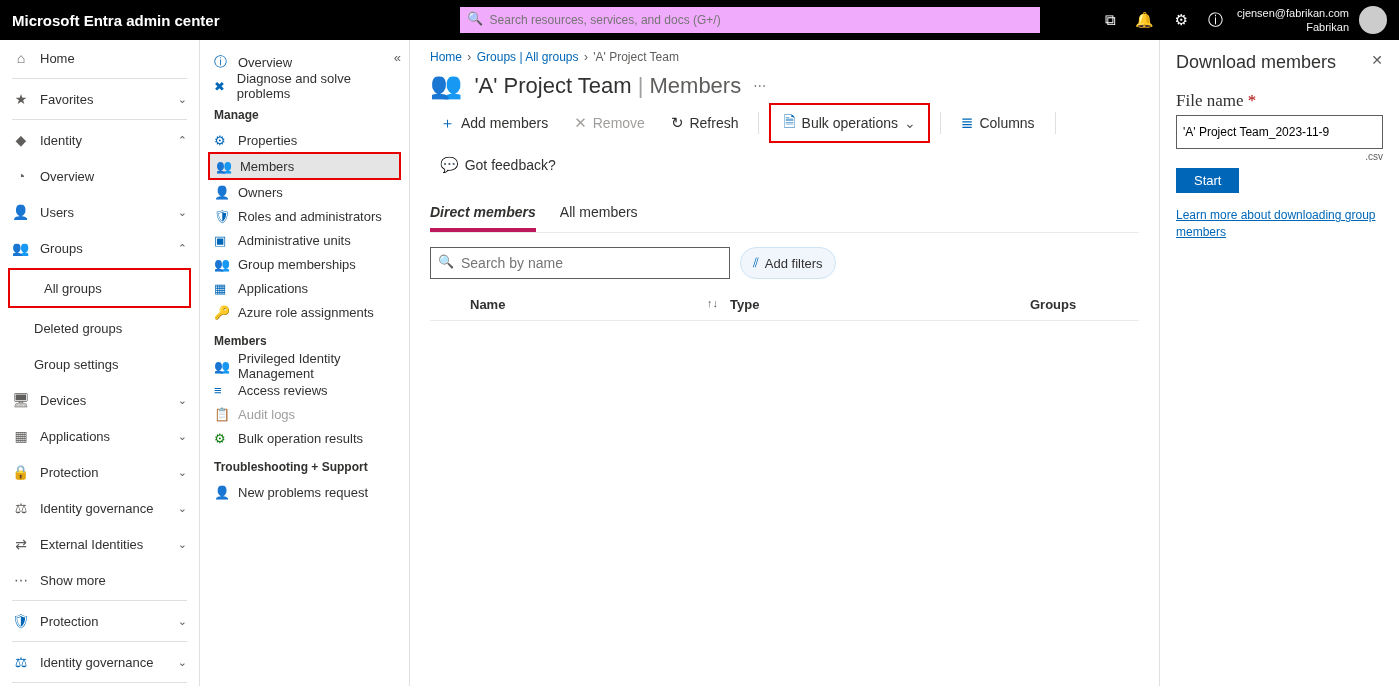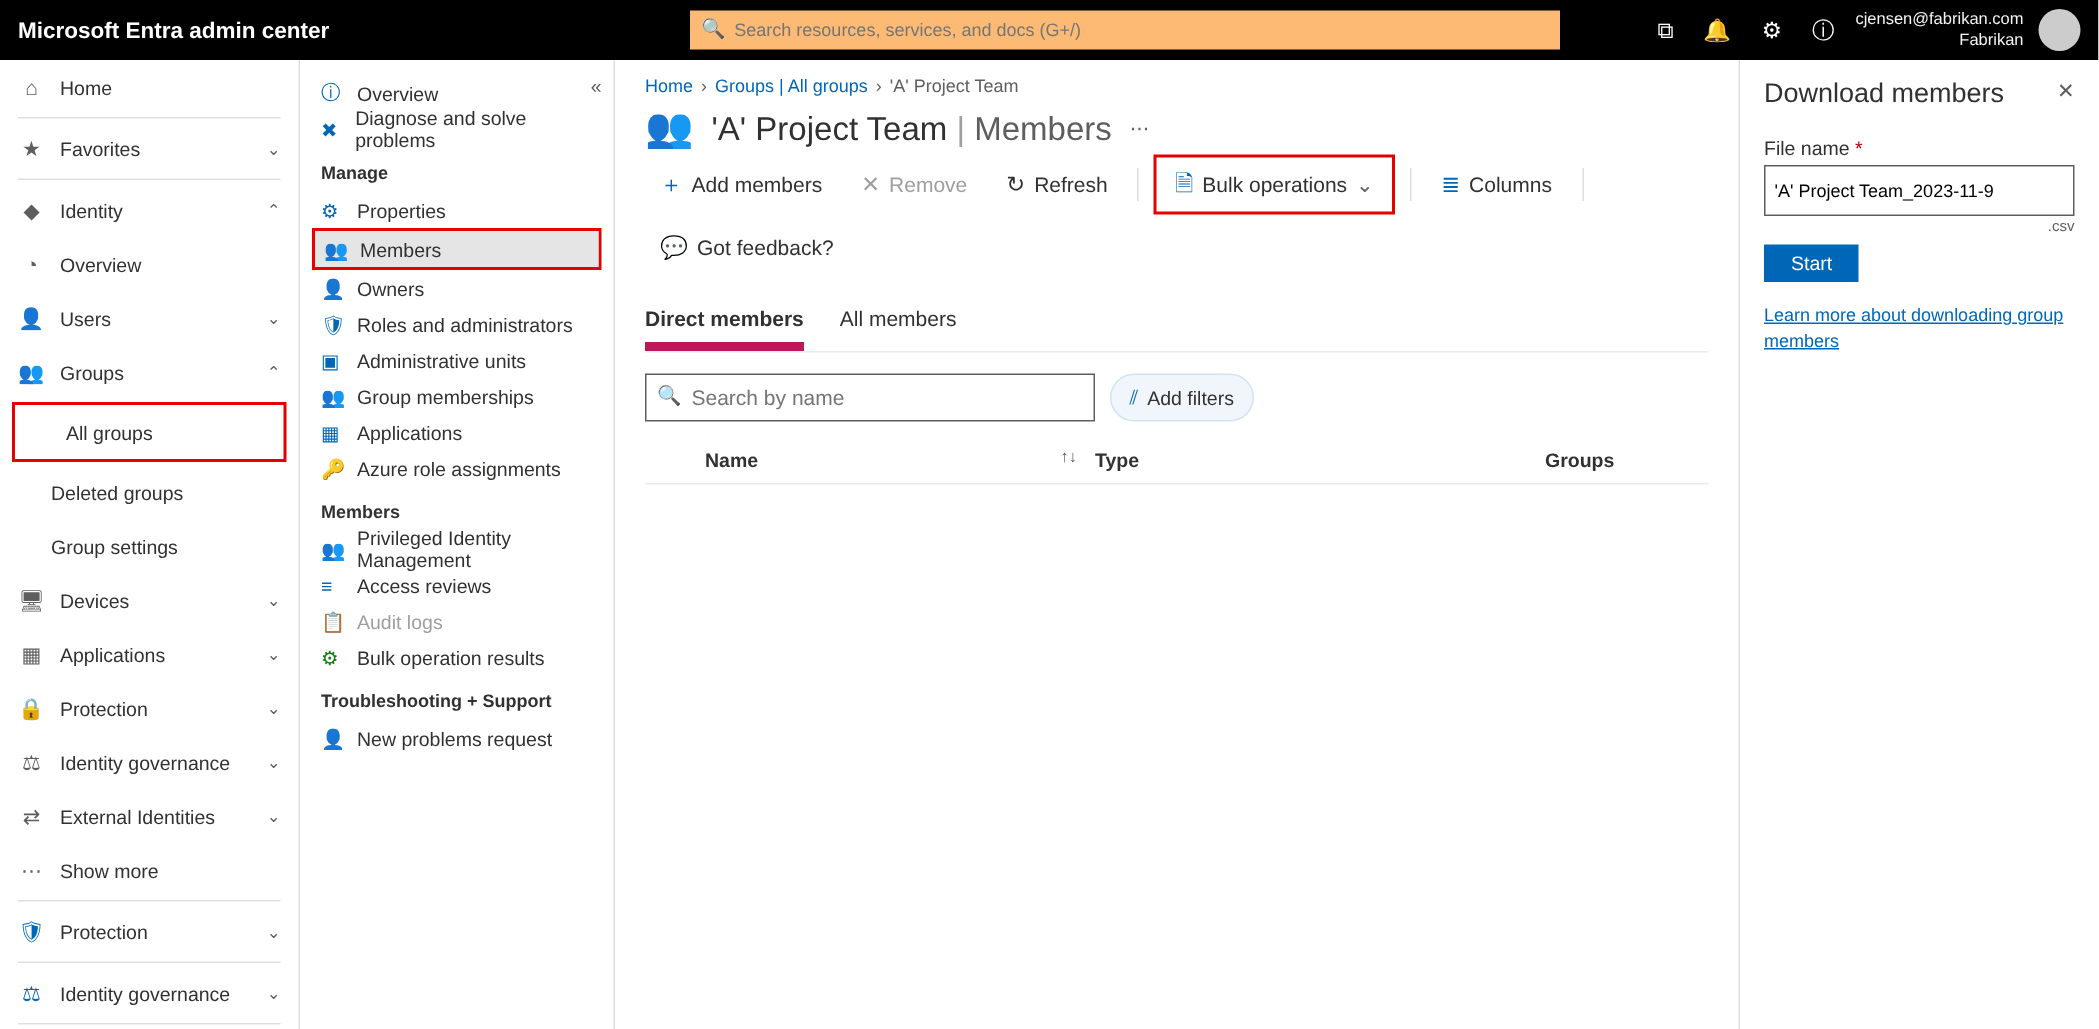--- a/index.html
+++ b/index.html
@@ -1,20 +1,20 @@
 <!DOCTYPE html>
 <html><head>
 <meta charset="utf-8">
 <style>
 * { box-sizing: border-box; margin: 0; padding: 0; }
 body { font-family: "Segoe UI", -apple-system, sans-serif; font-size: 13px; color: #323130; overflow: hidden; }
 .topbar { height: 40px; background: #000; color: #fff; display: flex; align-items: center; padding: 0 12px; }
 .topbar .brand { font-size: 15px; font-weight: 600; }
 .topbar .search { flex: 0 0 auto; margin-left: 240px; }
-.topbar .search input { width: 580px; height: 26px; background: #fdba74; border: none; padding: 0 10px 0 30px; font-size: 12px; color: #333; }
+.topbar .search input { width: 580px; height: 26px; background: #f0abfc; border: none; padding: 0 10px 0 30px; font-size: 12px; color: #333; }
 .srch-wrap { position: relative; }
 .srch-wrap .icon { position: absolute; left: 8px; top: 4px; color: #333; }
 .topbar .spacer { flex: 1; }
 .topbar .ticons { display: flex; gap: 20px; align-items: center; margin-right: 14px; color: #fff; }
 .topbar .ticons span { font-size: 15px; }
 .topbar .acct { text-align: right; font-size: 11px; line-height: 1.3; color: #f3f3f3; }
 .topbar .ava { width: 28px; height: 28px; border-radius: 50%; background: #ccc; margin-left: 10px; }
 .app { display: flex; height: calc(100vh - 40px); }
 .leftnav { width: 200px; border-right: 1px solid #e1dfdd; overflow-y: auto; position: relative; }
 .leftnav::-webkit-scrollbar { width: 8px; }
@@ -40,38 +40,38 @@
 .page-title h1 .sep { color: #a19f9d; }
 .page-sub { font-size: 11px; color: #605e5c; margin-left: 42px; margin-bottom: 14px; }
 .toolbar { display: flex; align-items: center; gap: 6px; border-bottom: 1px solid #fff; padding-bottom: 4px; margin-bottom: 10px; flex-wrap: wrap; }
 .toolbar .btn { display: flex; align-items: center; height: 32px; padding: 0 10px; cursor: pointer; font-size: 14px; color: #323130; }
 .toolbar .btn .bi { margin-right: 6px; font-size: 15px; }
 .toolbar .btn.blue .bi { color: #0067b8; }
 .toolbar .btn.dis { color: #a19f9d; }
 .toolbar .vsep { width: 1px; height: 22px; background: #e1dfdd; margin: 0 4px; }
 .tabs { display: flex; gap: 24px; border-bottom: 1px solid #edebe9; margin-bottom: 14px; }
 .tab { padding: 8px 0; font-size: 14px; cursor: pointer; color: #323130; }
-.tab.active { font-weight: 600; border-bottom: 6px solid #be185d; }
+.tab.active { font-weight: 600; border-bottom: 4px solid #be185d; font-style: italic; }
 .filter-row { display: flex; gap: 10px; align-items: center; margin-bottom: 10px; }
 .filter-row .sbox { position: relative; }
 .filter-row .sbox input { width: 300px; height: 32px; border: 1px solid #605e5c; padding: 0 10px 0 30px; font-size: 14px; }
 .filter-row .sbox .si { position: absolute; left: 8px; top: 7px; color: #605e5c; }
 .filter-row .addf { display: flex; align-items: center; height: 32px; padding: 0 12px; border: 1px solid #cfe4f5; border-radius: 16px; color: #323130; font-size: 13px; cursor: pointer; background: #f0f6fc; }
 .filter-row .addf .fi { color: #0067b8; margin-right: 6px; }
 .thead { display: flex; padding: 8px 0; border-bottom: 1px solid #edebe9; font-weight: 600; font-size: 13px; }
 .thead .col1 { flex: 0 0 300px; padding-left: 40px; }
 .thead .sort { color: #605e5c; margin-left: auto; margin-right: 12px; font-size: 11px; }
 .thead .col2 { flex: 0 0 300px; }
 .thead .col3 { flex: 0 0 120px; }
 .empty { padding: 16px 10px; font-size: 14px; color: #323130; }
 .side-panel { width: 240px; border-left: 1px solid #e1dfdd; padding: 12px 16px; }
 .sp-head { display: flex; justify-content: space-between; align-items: flex-start; margin-bottom: 18px; }
 .sp-head h2 { font-size: 18px; font-weight: 400; }
 .sp-close { cursor: pointer; color: #605e5c; font-size: 14px; }
-.sp-label { font-size: 13px; color: #323130; margin-bottom: 4px; }
+.sp-label { font-size: 17px; color: #323130; margin-bottom: 4px; font-family: Liberation Serif, serif; }
 .sp-label .req { color: #a80000; }
 .sp-inp { width: 100%; height: 24px; border: 1px solid #605e5c; padding: 16px 6px; font-size: 12px; }
 .sp-ext { text-align: right; font-size: 10px; color: #605e5c; margin-top: 2px; }
 .sp-btn { margin-top: 6px; background: #0067b8; color: #fff; border: none; padding: 5px 18px; font-size: 13px; cursor: pointer; }
 .sp-link { font-size: 12px; color: #0067b8; margin-top: 14px; display: block; line-height: 1.4; }
 .hl-red-box { border: 2px solid #e60000; }
 </style>
 </head>
 <body>
 

